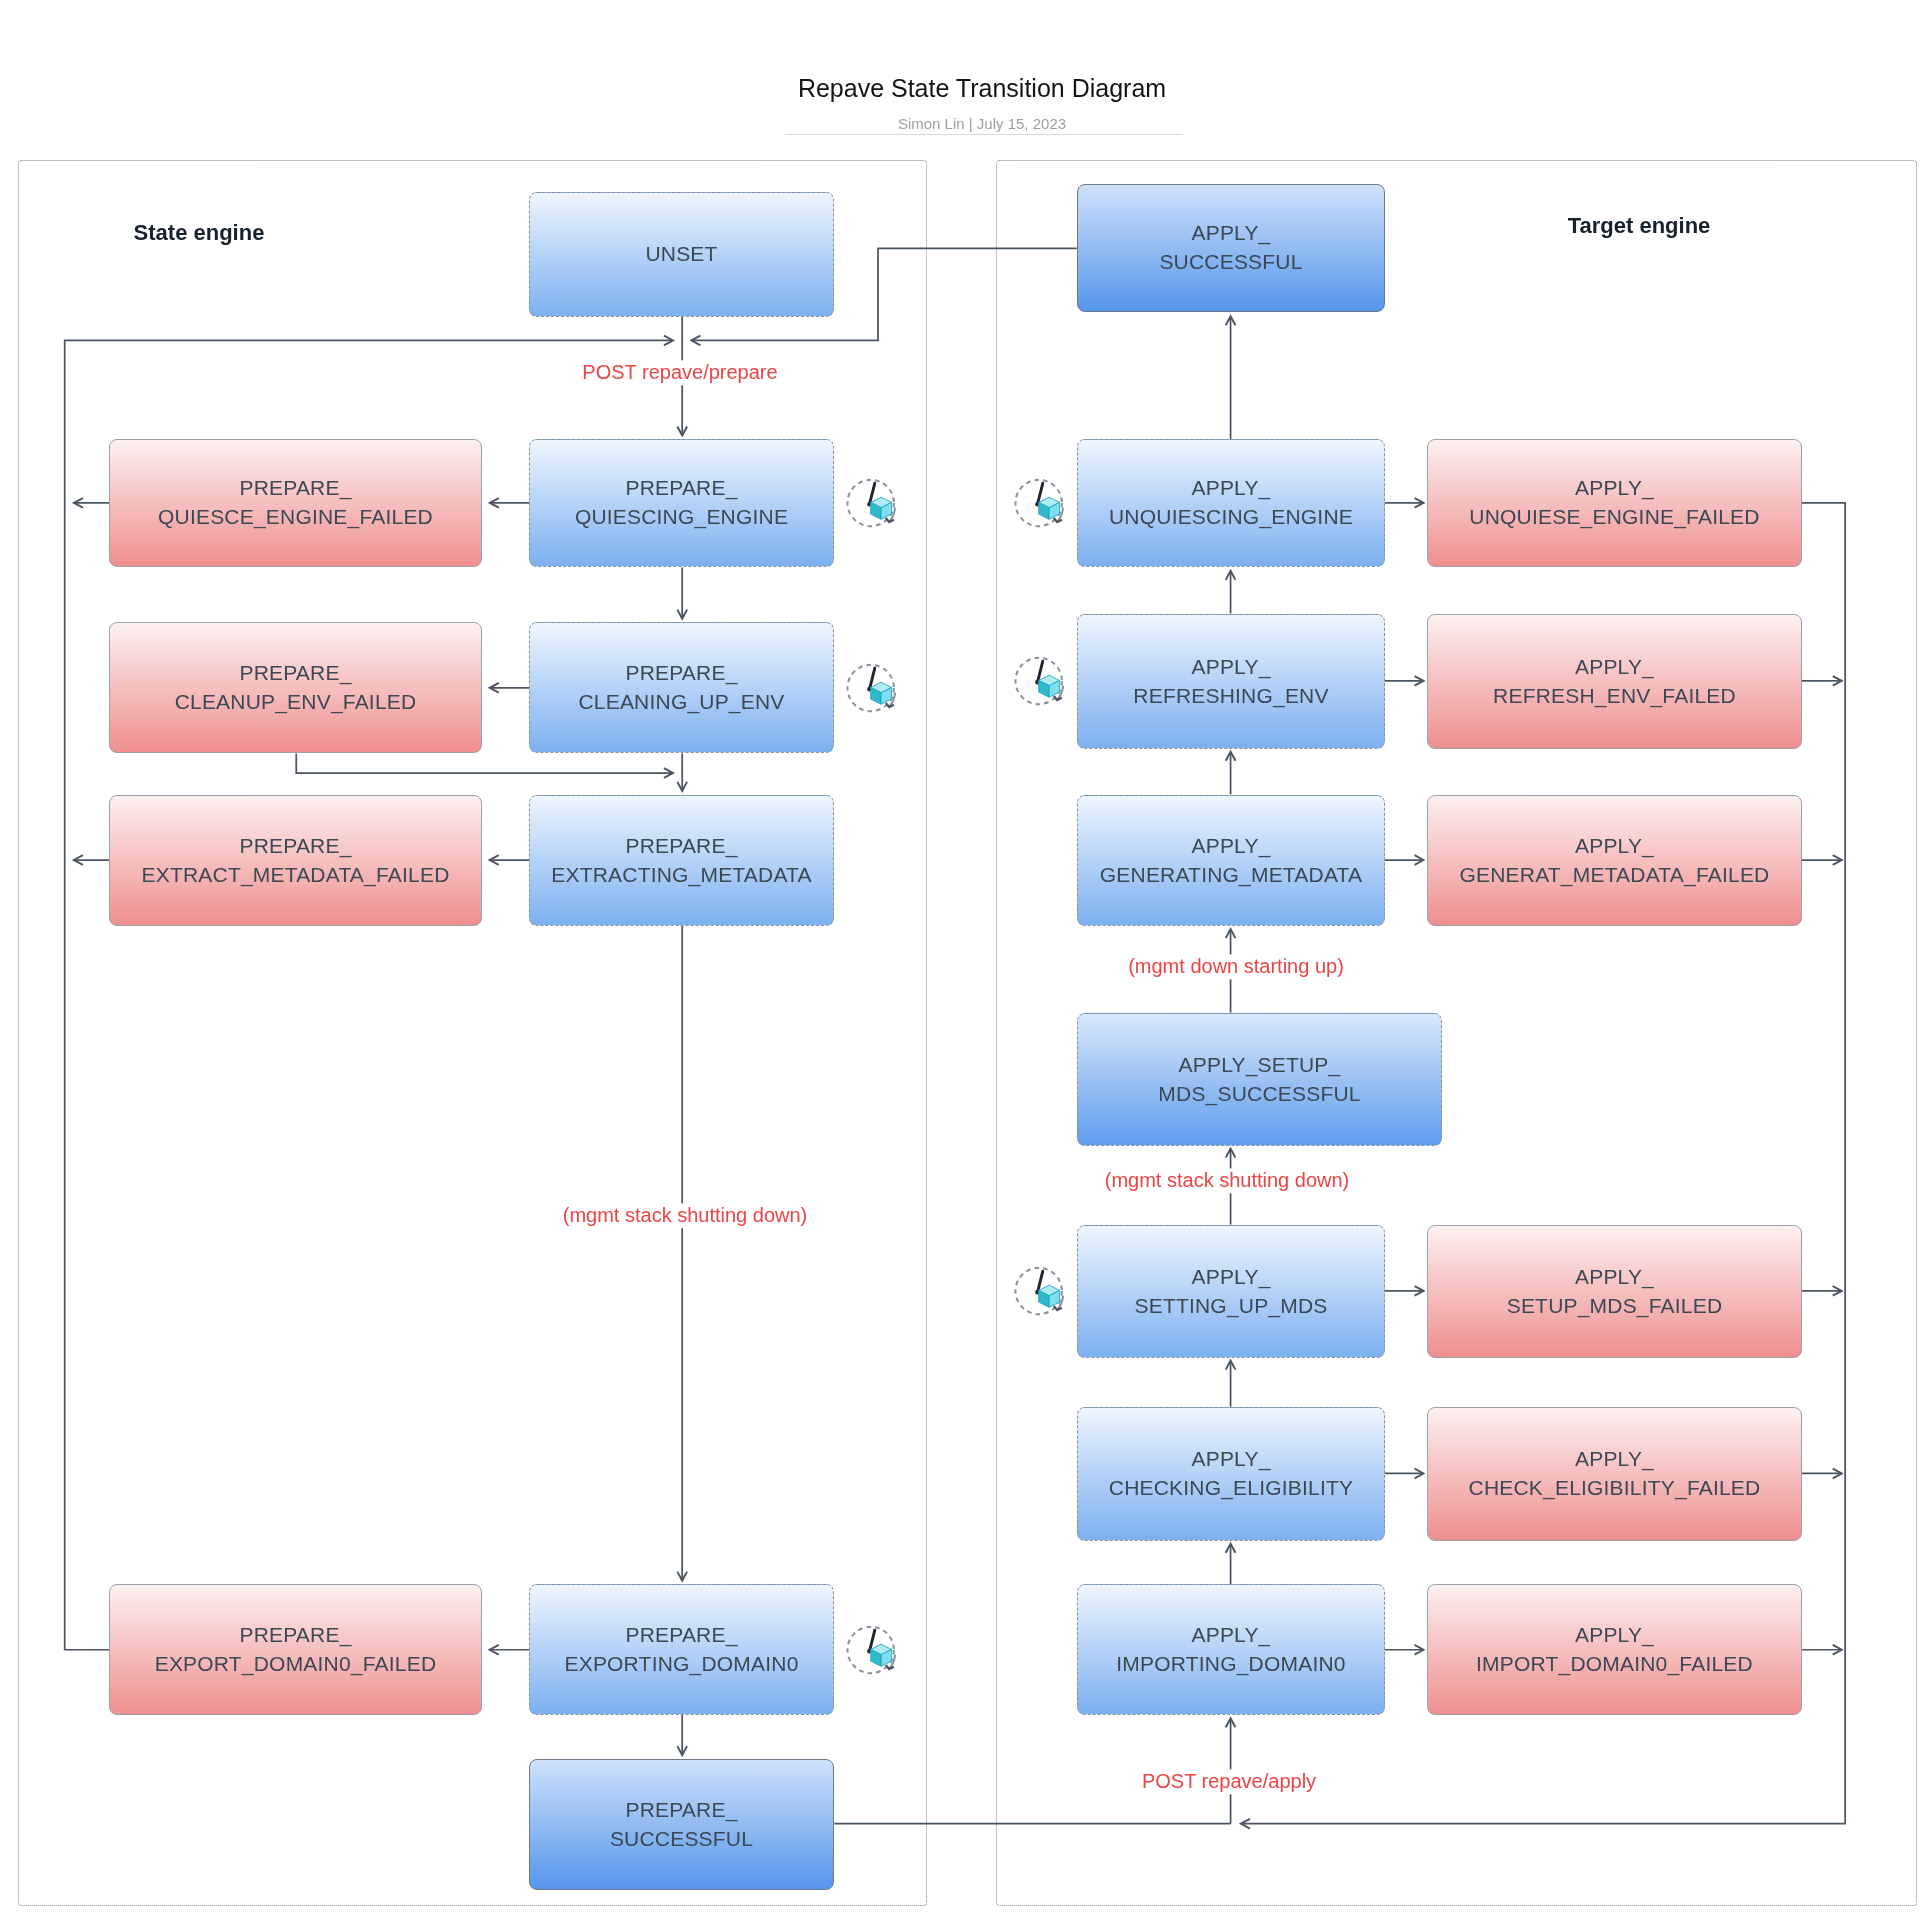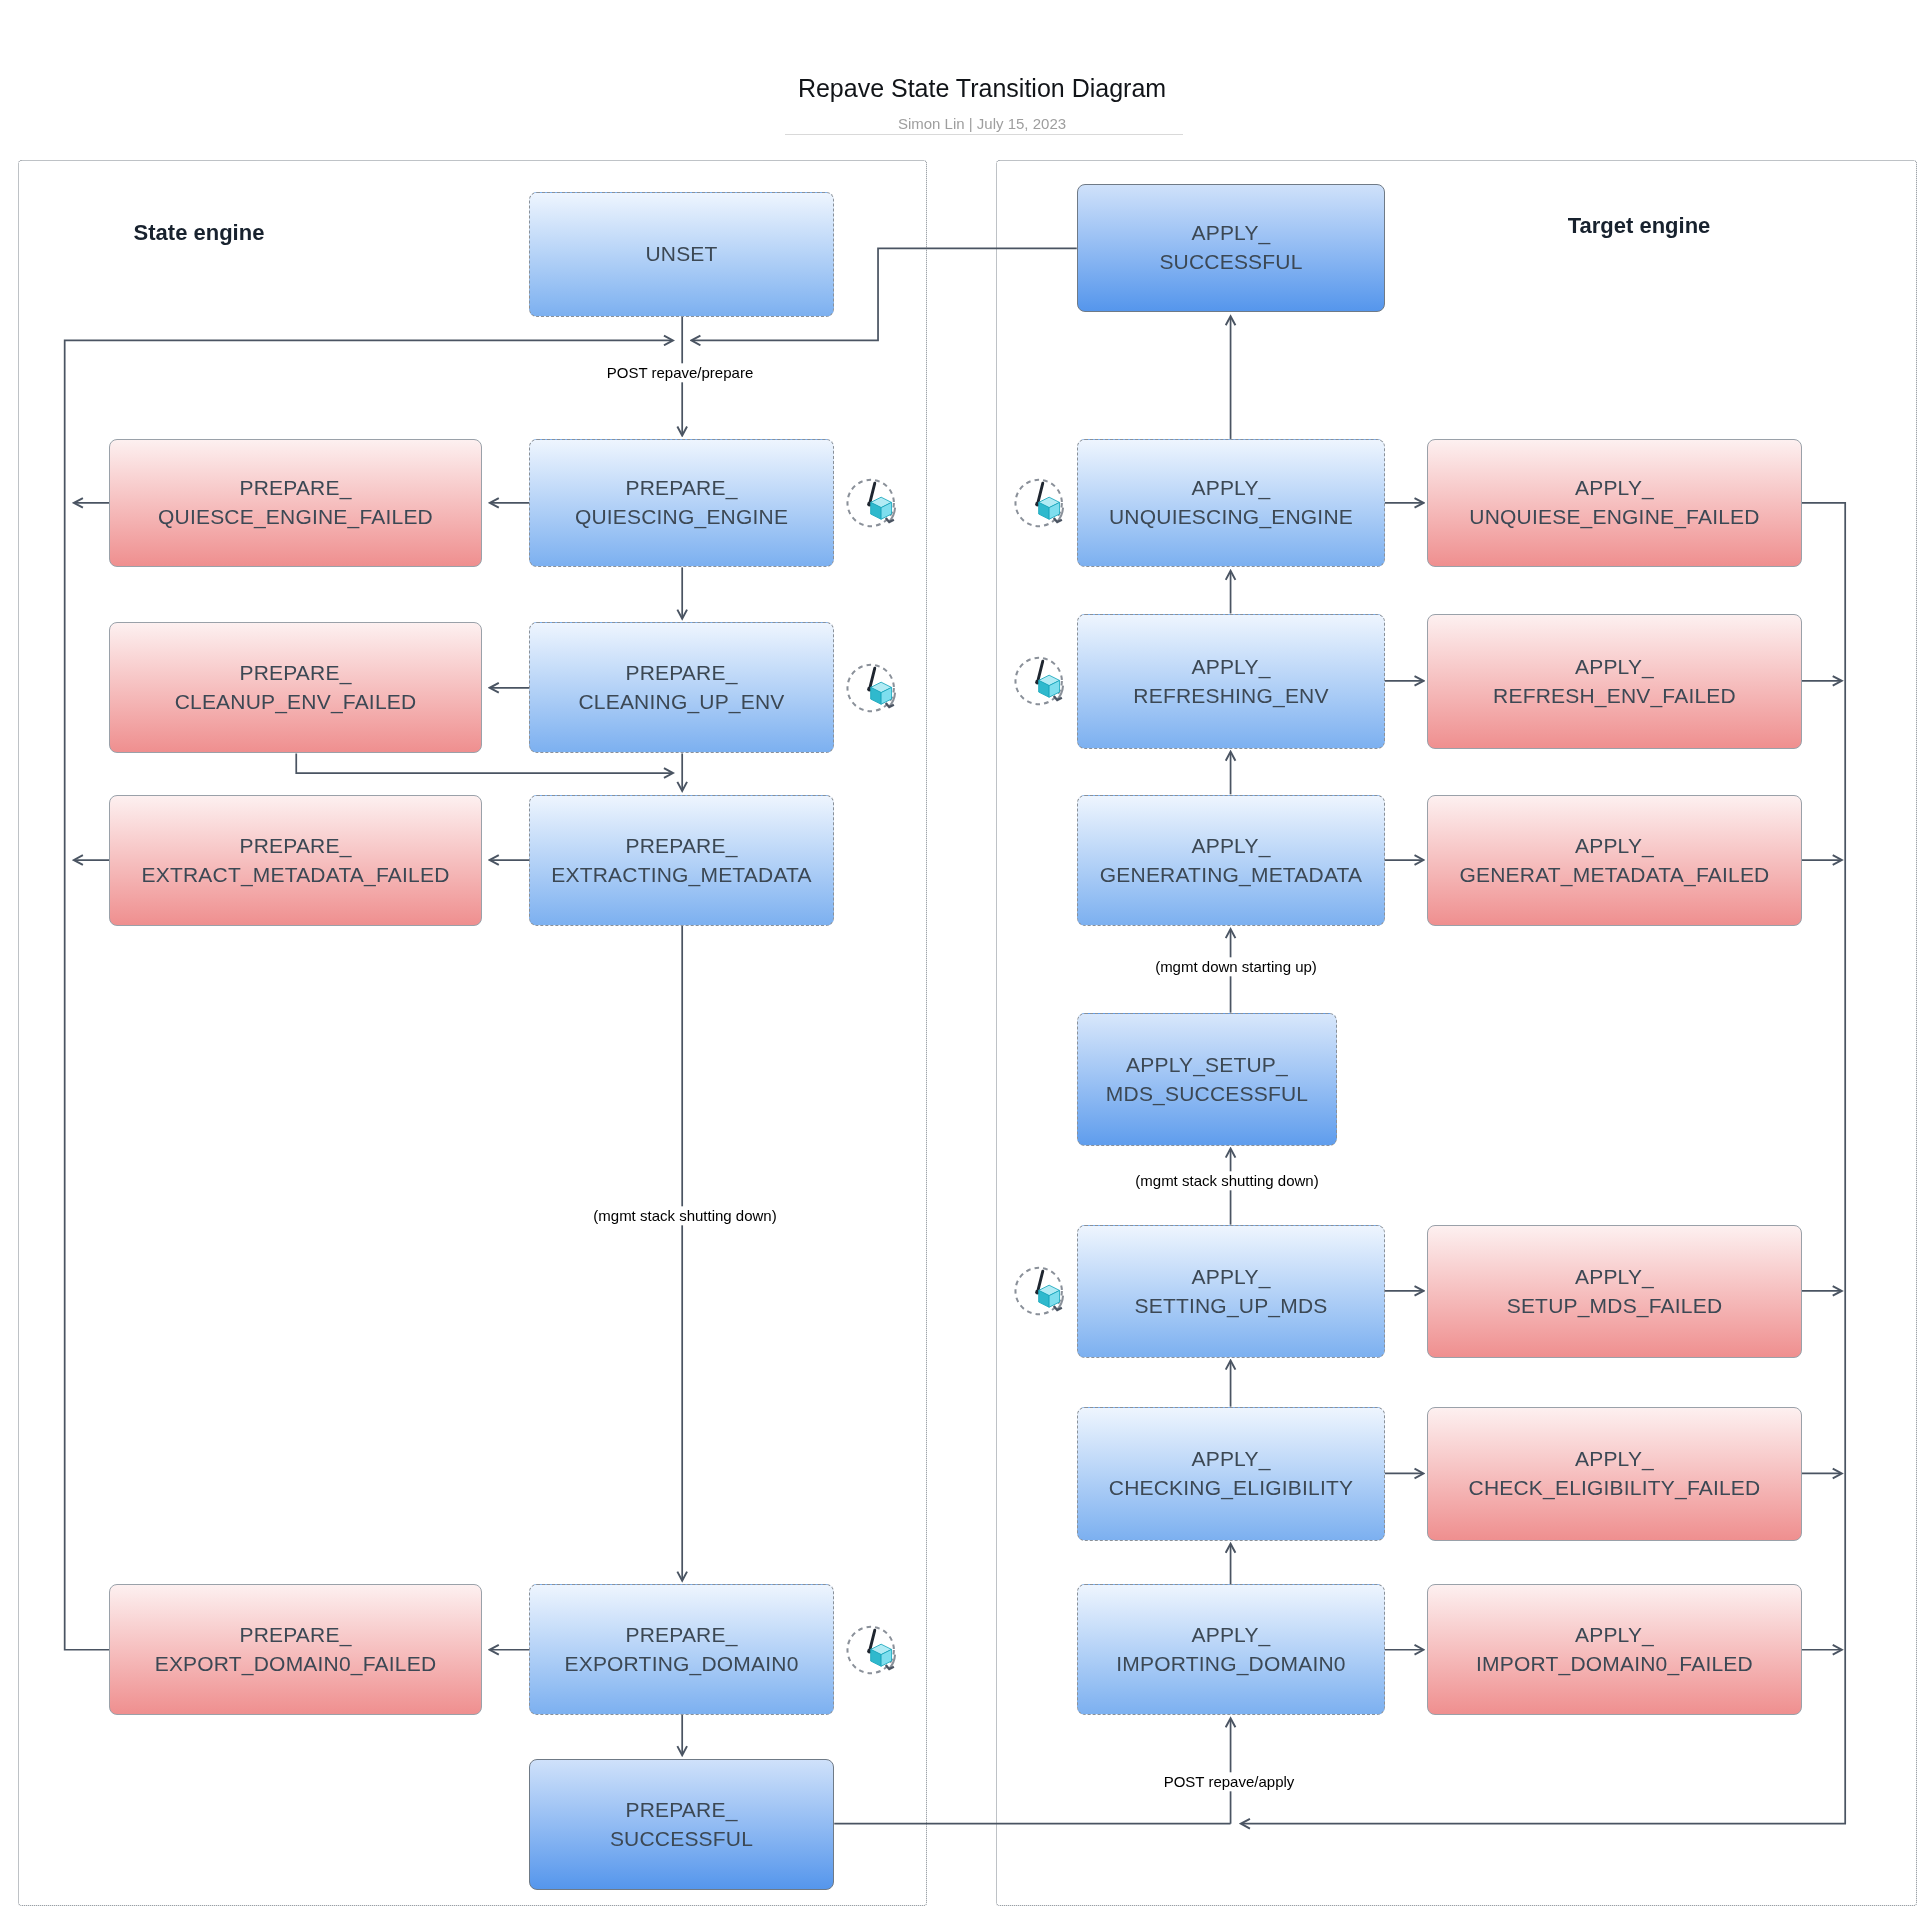--- a/index.html
+++ b/index.html
@@ -24,21 +24,21 @@
 
   #node-layer { position:absolute; left:0; top:0; width:100%; height:100%; z-index:2; }
   .node { position:absolute; border-radius:8px; box-sizing:border-box;
           display:flex; align-items:center; justify-content:center; text-align:center; }
   .node-label { white-space:pre-line; font-size:21px; color:#3c4854; line-height:1.38; letter-spacing:0.2px; }
   .node.progress       { background:linear-gradient(180deg,#eef5fe 0%,#7cb0f0 100%); border:1.7px dashed #8a9199; }
   .node.success        { background:linear-gradient(180deg,#cfe1fa 0%,#5596ec 100%); border:1.7px solid #6f7a86; }
   .node.success-dashed { background:linear-gradient(180deg,#d8e7fb 0%,#5f9ded 100%); border:1.7px dashed #8a9199; }
   .node.failed         { background:linear-gradient(180deg,#fdf0f0 0%,#ef8f8f 100%); border:1.7px solid #9aa1a9; }
 
-  .edge-label { position:absolute; transform:translate(-50%,-50%); font-size:15px; color:#000000;
+  .edge-label { position:absolute; transform:translate(-50%,-50%); font-size:20px; color:#ef4444;
                 background:#ffffff; padding:1.2px 5.8px; white-space:nowrap; z-index:3; }
 
   .icon-wrap { position:absolute; width:58px; height:58px; transform:translate(-50%,-50%); z-index:3; }
   .icon-wrap svg { width:100%; height:100%; display:block; }
 </style>
 </head>
 <body>
 
 <div id="page">
 
@@ -170,21 +170,21 @@
 REFRESH_ENV_FAILED</div>
       </div>
       <div class="node progress" style="left: 1077px; top: 795px; width: 308px; height: 131px;">
         <div class="node-label">APPLY_
 GENERATING_METADATA</div>
       </div>
       <div class="node failed" style="left: 1427px; top: 795px; width: 375px; height: 131px;">
         <div class="node-label">APPLY_
 GENERAT_METADATA_FAILED</div>
       </div>
-      <div class="node success-dashed" style="left: 1077px; top: 1013px; width: 260px; height: 133px; justify-content: center;">
+      <div class="node success-dashed" style="left: 1077px; top: 1013px; width: 365px; height: 133px; justify-content: center;">
         <div class="node-label">APPLY_SETUP_
 MDS_SUCCESSFUL</div>
       </div>
       <div class="node progress" style="left: 1077px; top: 1225px; width: 308px; height: 133px;">
         <div class="node-label">APPLY_
 SETTING_UP_MDS</div>
       </div>
       <div class="node failed" style="left: 1427px; top: 1225px; width: 375px; height: 133px;">
         <div class="node-label">APPLY_
 SETUP_MDS_FAILED</div>

